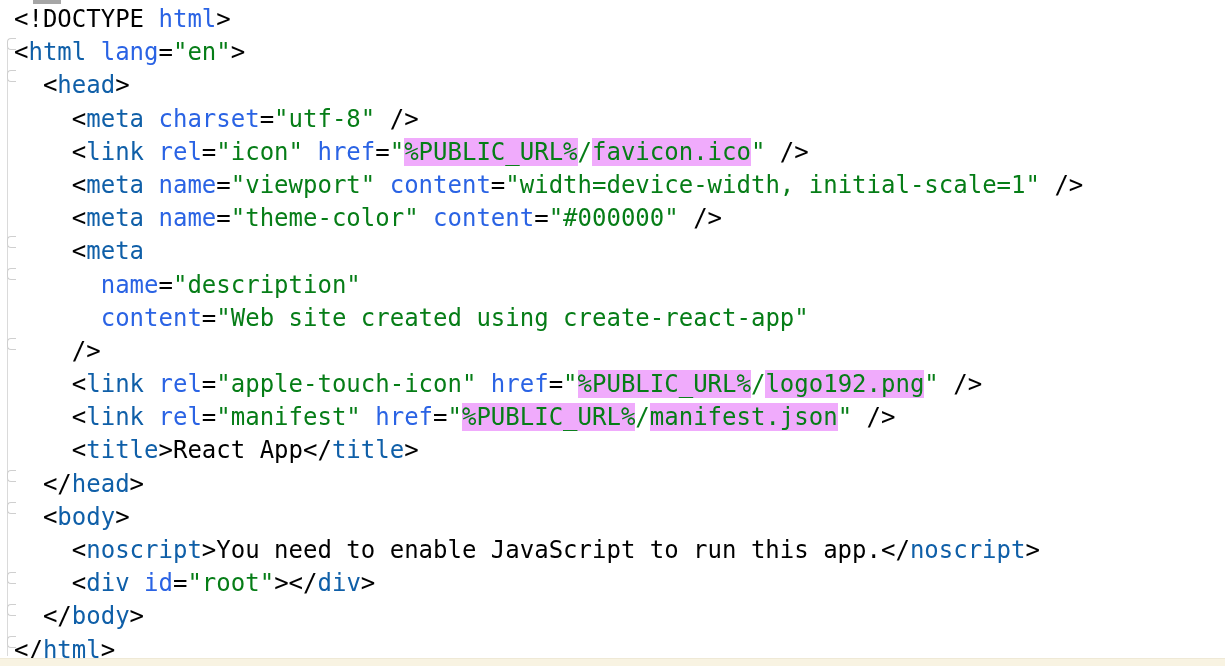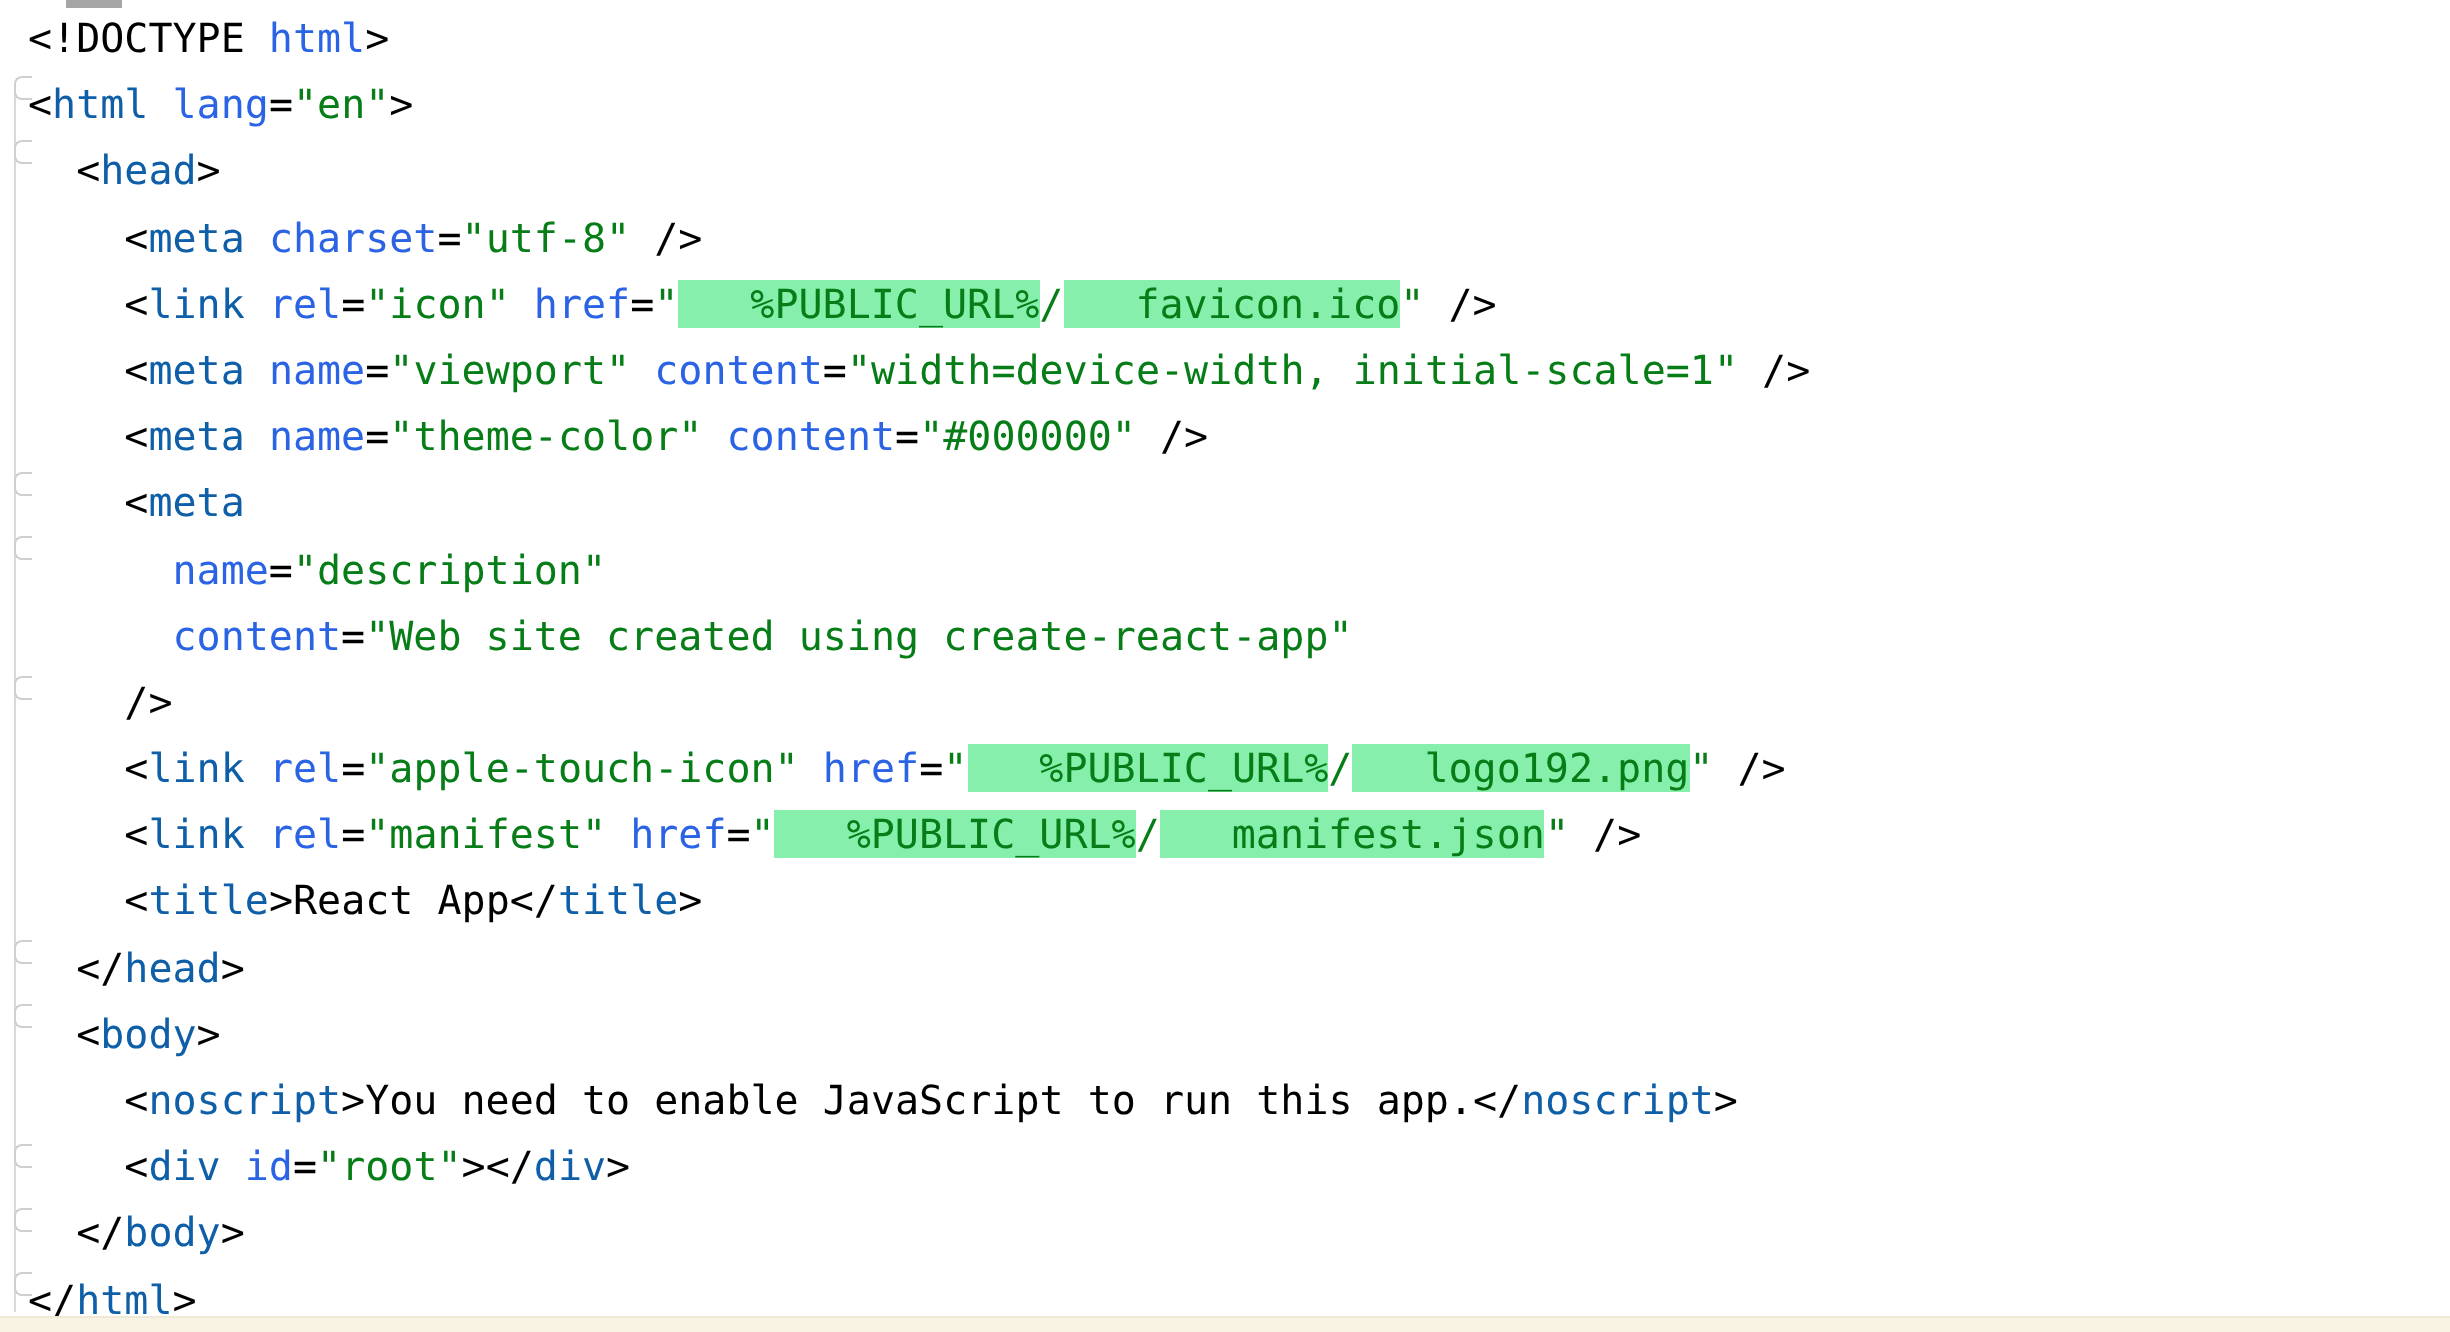--- a/index.html
+++ b/index.html
@@ -34,31 +34,31 @@
     position: absolute; left: 7px;
     width: 9px; height: 12px;
     border: 1.5px solid #cfcfcf;
     border-right: none;
     border-radius: 4px 0 0 4px;
     background: #ffffff;
   }
   
   .code {
     position: absolute; left: 14px; top: 3px; right: 0;
-    font-size: 20px;
+    font-size: 24px;
     line-height: 33.2px;
     white-space: pre;
     color: #000000;
   }
   .code .ln { height: 33.2px; }
   .code .p { color: #000000; }
   .code .t { color: #0f5fa8; }
   .code .a { color: #2a63e4; }
   .code .s { color: #067d17; }
-  .code .h { color: #067d17; background: #86efac; padding-left: 36px; }
+  .code .h { color: #067d17; background: #f0abfc; }
   
   .bottom-strip {
     position: absolute; left: 0; right: 0; bottom: 0;
     height: 8px;
     background: #f8f3e2;
     border-top: 1px solid #efe9d6;
   }
 </style>
 </head>
 <body>

